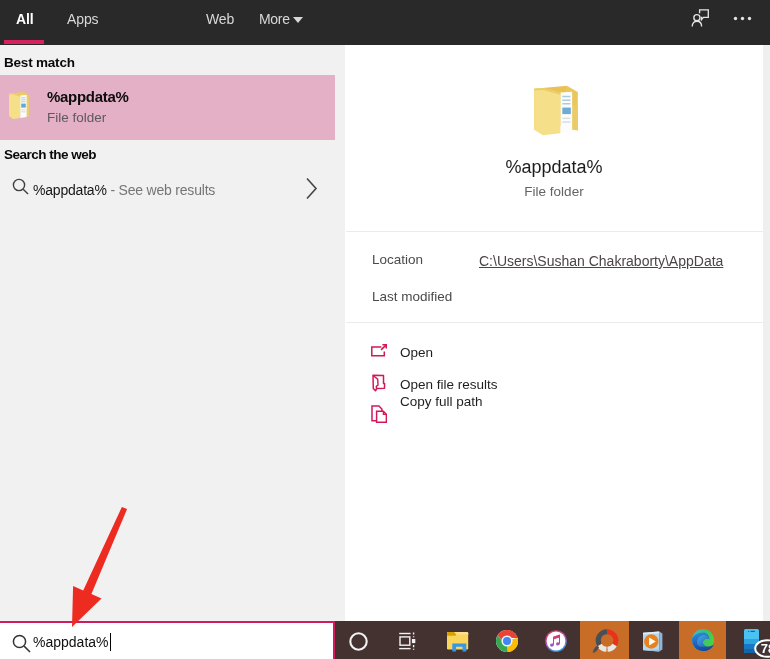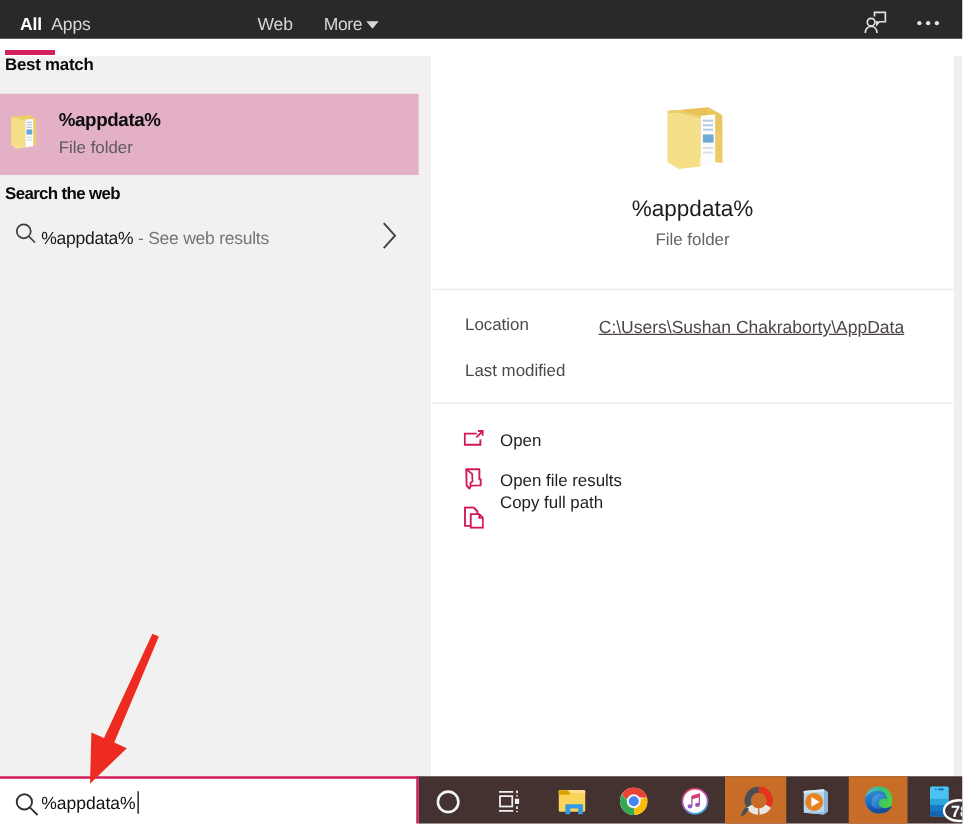--- a/index.html
+++ b/index.html
@@ -1,21 +1,21 @@
 <!DOCTYPE html>
 <html><head>
 <meta charset="utf-8">
 <style>
   * { margin:0; padding:0; box-sizing:border-box; }
   html,body { width:770px; height:659px; overflow:hidden; }
   body { font-family:"Liberation Sans", sans-serif; position:relative; background:#fff; }
   .abs { position:absolute; }
 
   
-  #topbar { left:0; top:0; width:770px; height:31px; background:#292929; }
+  #topbar { left:0; top:0; width:770px; height:45px; background:#292929; }
   .tab { position:absolute; top:0; height:45px; line-height:38px; font-size:14px; letter-spacing:-0.1px; color:#d8d8d8; }
   #tab-all { left:16px; color:#fff; font-weight:bold; }
   #tab-underline { position:absolute; left:4px; top:40px; width:40px; height:4px; background:#d6215f; }
   .caret-down { display:inline-block; width:0; height:0; border-left:5.5px solid transparent; border-right:5.5px solid transparent; border-top:6px solid #d8d8d8; margin-left:3px; vertical-align:1px; }
 
   
   #leftrail { left:0; top:45px; width:345px; height:576px; background:#f1f1f1; }
   .seclabel { position:absolute; left:4px; font-size:13.5px; font-weight:bold; letter-spacing:-0.2px; color:#0a0a0a; }
   #hrow { left:0; top:75px; width:335px; height:65px; background:#e3b0c6; }
   #hrow-title { position:absolute; left:47px; top:13px; font-size:15px; font-weight:600; letter-spacing:-0.3px; color:#0d0d0d; }
@@ -41,37 +41,37 @@
   
   #taskbar { left:335px; top:621px; width:435px; height:38px; background:#443231; }
   .slot { position:absolute; top:0; height:38px; background:#c76d28; }
 </style>
 </head>
 <body>
 
 <div class="abs" id="topbar">
   <span class="tab" id="tab-all">All</span>
   <div id="tab-underline"></div>
-  <span class="tab" style="left:41px;">Apps</span>
+  <span class="tab" style="left:67px;">Apps</span>
   <span class="tab" style="left:206px;">Web</span>
   <span class="tab" style="left:259px; letter-spacing:-0.3px;">More<span class="caret-down"></span></span>
   <svg class="abs" style="left:691px; top:8px;" width="19" height="19" viewBox="0 0 19 19" fill="none" stroke="#e3e3e3" stroke-width="1.35">
     <path d="M8.6 5.2 V1.9 H17.3 V9.4 H12.4 L10.5 11.6 V9.4 H9.8"></path>
     <circle cx="5.9" cy="9.7" r="3.05"></circle>
     <path d="M1.2 18.4 C1.2 14.9 3.5 13.2 5.9 13.2 C8.3 13.2 10.6 14.9 10.6 18.4"></path>
   </svg>
   <svg class="abs" style="left:732px; top:15px;" width="22" height="7" viewBox="0 0 22 7" fill="#e3e3e3">
     <circle cx="3.5" cy="3.5" r="1.7"></circle>
       <circle cx="10.5" cy="3.5" r="1.7"></circle>
       <circle cx="17.5" cy="3.5" r="1.7"></circle>
   </svg>
 </div>
 
 <div class="abs" id="leftrail"></div>
-<span class="seclabel" style="top:44px;text-align:center;">Best match</span>
+<span class="seclabel" style="top:55px;text-align:center;">Best match</span>
 <div class="abs" id="hrow">
   <svg class="abs" style="left:8px; top:16px;" width="22" height="29" viewBox="0 0 22 29">
     <path d="M1 2.6 L16 1 L16 22.4 L1 25 Z" fill="#eccb64"></path>
     <path d="M16 1 L21 4.4 L21 25.4 L16 22.4 Z" fill="#edca67"></path>
     <path d="M16 11.8 L21 11.8 L21 25.4 L16 24.6 Z" fill="#eccd6e"></path>
     <path d="M12.2 4.6 L18.6 4.1 L18.6 26 L12.2 27 Z" fill="#fcfcfc"></path>
     <rect x="13.2" y="6.4" width="4.4" height="0.9" fill="#a6c6de"></rect>
     <rect x="13.2" y="8.4" width="4.4" height="0.9" fill="#a6c6de"></rect>
     <rect x="13.2" y="10.4" width="4.4" height="0.9" fill="#a6c6de"></rect>
     <rect x="13.2" y="12.6" width="4.6" height="4" fill="#63a8d8"></rect>

